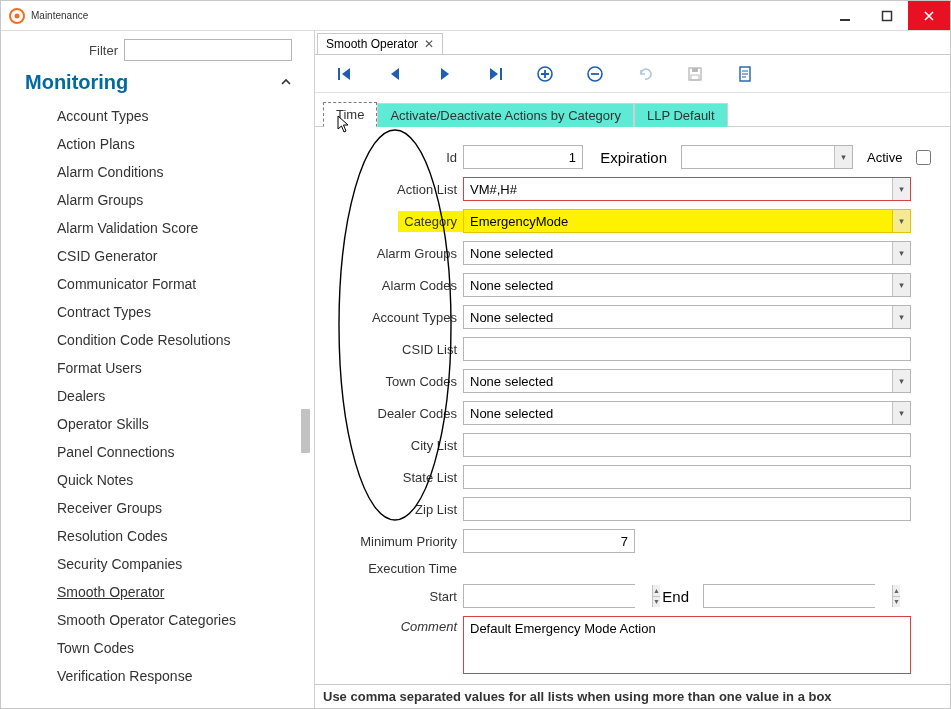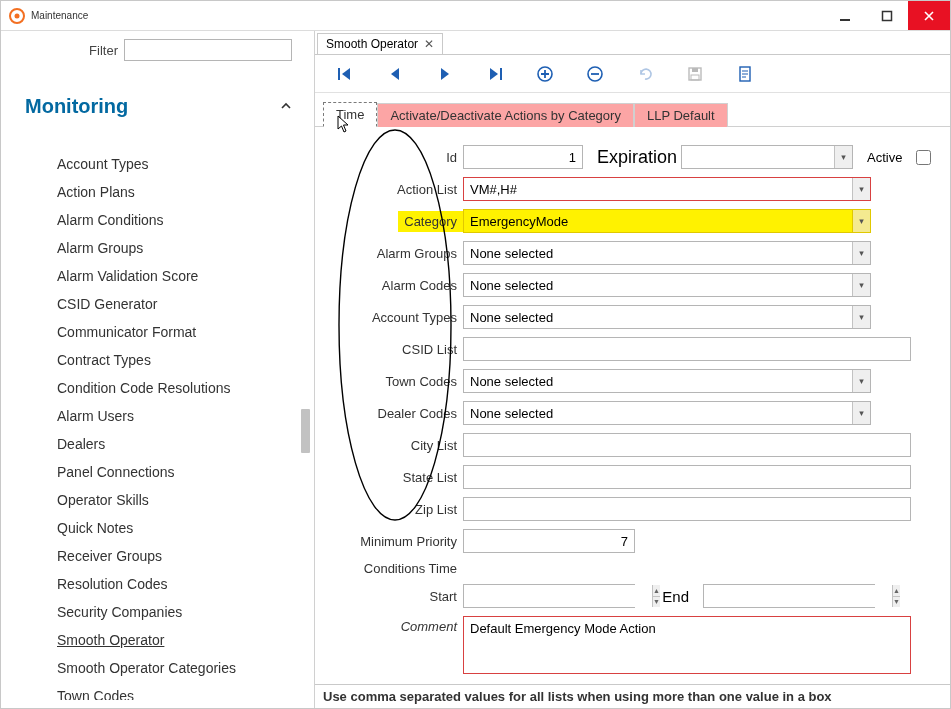--- a/index.html
+++ b/index.html
@@ -6,52 +6,52 @@
   html, body { width: 951px; height: 709px; overflow: hidden; background: #fff; }
   .window { width: 951px; height: 709px; border: 1px solid #c8c8c8; background: #fff; display: flex; flex-direction: column; }
   .titlebar { height: 30px; display: flex; align-items: center; border-bottom: 1px solid #dcdcdc; padding-left: 8px; }
   .titlebar .app-icon { width: 16px; height: 16px; border-radius: 50%; background: #fff; display: inline-flex; align-items: center; justify-content: center; margin-right: 6px; position: relative; }
   .titlebar .app-icon svg { width: 16px; height: 16px; }
   .titlebar .title { font-size: 10px; color: #333; flex: 1; }
   .titlebar .wincontrols { display: flex; height: 100%; }
   .titlebar .wincontrols .wc { width: 42px; display: flex; align-items: center; justify-content: center; font-size: 13px; color: #333; }
   .titlebar .wincontrols .wc.close { background: #e81123; color: #fff; }
   .body { flex: 1; display: flex; min-height: 0; }
-  .sidebar { width: 314px; border-right: 1px solid #d0d0d0; padding: 8px 0 8px 8px; display: flex; flex-direction: column; overflow: hidden; position: relative; gap: 24px; }
+  .sidebar { width: 314px; border-right: 1px solid #d0d0d0; padding: 8px 0 8px 8px; display: flex; flex-direction: column; overflow: hidden; position: relative; }
   .filter-row { display: flex; align-items: center; justify-content: flex-end; padding-right: 22px; margin-bottom: 8px; }
   .filter-row label { font-size: 13px; color: #444; margin-right: 6px; }
   .filter-row input { width: 168px; height: 22px; border: 1px solid #b5b5b5; padding: 2px 4px; font-size: 13px; }
   .section-head { display: flex; align-items: center; justify-content: space-between; padding: 2px 22px 8px 16px; }
   .section-head .name { font-size: 20px; font-weight: 700; color: #0369a1; }
   .section-head .chev { font-size: 14px; color: #444; }
   .nav-scroll { flex: 1; overflow: hidden; position: relative; }
   .nav-list { list-style: none; }
   .nav-list li { font-size: 14px; color: #333; padding: 4px 8px 4px 48px; line-height: 20px; cursor: default; }
   .nav-list li.active { text-decoration: underline; }
   .sidebar .scrollbar-track { position: absolute; right: 0; top: 48px; bottom: 6px; width: 17px; background: transparent; }
   .sidebar .scrollbar-thumb { position: absolute; right: 4px; width: 9px; background: #c2c2c2; border-radius: 1px; top: 330px; height: 44px; }
   .main { flex: 1; display: flex; flex-direction: column; min-width: 0; }
   .file-tab-row { height: 24px; display: flex; align-items: stretch; border-bottom: 1px solid #c9c9c9; padding-left: 2px; }
   .file-tab { display: flex; align-items: center; padding: 0 8px; font-size: 12px; border: 1px solid #c9c9c9; border-bottom: none; background: #fff; margin-top: 2px; gap: 6px; }
   .file-tab .x { font-size: 12px; color: #555; }
   .toolbar { height: 38px; display: flex; align-items: center; gap: 30px; padding-left: 20px; border-bottom: 1px solid #e1e1e1; }
   .toolbar .tb { width: 20px; height: 20px; display: inline-flex; align-items: center; justify-content: center; }
   .toolbar svg { width: 18px; height: 18px; }
   .inner-tabs { display: flex; padding: 8px 0 0 8px; border-bottom: 1px solid #d0d0d0; gap: 0; align-items: flex-end; }
-  .inner-tabs .tab { padding: 4px 12px; font-size: 13px; border: 1px solid #d0d0d0; border-bottom: none; background: #fca5a5; position: relative; top: 1px; color: #333; }
+  .inner-tabs .tab { padding: 4px 12px; font-size: 13px; border: 1px solid #d0d0d0; border-bottom: none; background: #5eead4; position: relative; top: 1px; color: #333; }
   .inner-tabs .tab.active { background: #fff; border: 1px dashed #7a7a7a; border-bottom: 1px solid #fff; }
   .cursor { position: absolute; width: 16px; height: 20px; pointer-events: none; }
   .cursor svg { width: 14px; height: 18px; }
   .form-area { flex: 1; position: relative; padding: 18px 18px 8px 18px; overflow: hidden; }
   .form-row { display: flex; align-items: center; margin-bottom: 8px; }
   .form-row .lbl { width: 130px; text-align: right; font-size: 13px; color: #333; padding-right: 6px; }
   .ctrl-wrap { flex: 1; display: flex; align-items: center; gap: 14px; }
   .txt, .sel { height: 24px; border: 1px solid #b5b5b5; font-size: 13px; padding: 2px 6px; background: #fff; }
   .sel { display: flex; align-items: center; justify-content: space-between; }
-  .sel.full { width: 408px; }
+  .sel.full { width: 448px; }
   .sel .dd { width: 18px; height: 22px; margin: -2px -6px -2px 4px; display: inline-flex; align-items: center; justify-content: center; background: #efefef; border-left: 1px solid #c2c2c2; font-size: 9px; color: #555; }
   .sel.hl { background: #fff200; border-color: #e0c800; }
   .sel.hl .dd { background: #f4ea90; border-left-color: #e0c800; }
   .sel.red { border-color: #d84141; }
   .txt.num { text-align: right; }
   .txt.w120 { width: 120px; }
   .txt.w172 { width: 172px; }
   .txt.red { border-color: #d84141; }
   .txt.full { width: 448px; }
   .txt.wide-area { width: 448px; height: 58px; resize: none; padding: 4px 6px; font-family: inherit; }
@@ -115,24 +115,24 @@
         <ul class="nav-list" id="nav-list">
             <li>Account Types</li>
             <li>Action Plans</li>
             <li>Alarm Conditions</li>
             <li>Alarm Groups</li>
             <li>Alarm Validation Score</li>
             <li>CSID Generator</li>
             <li>Communicator Format</li>
             <li>Contract Types</li>
             <li>Condition Code Resolutions</li>
-            <li>Alarm Users</li>
+            <li>Format Users</li>
             <li>Dealers</li>
+            <li>Operator Skills</li>
             <li>Panel Connections</li>
-            <li>Operator Skills</li>
             <li>Quick Notes</li>
             <li>Receiver Groups</li>
             <li>Resolution Codes</li>
             <li>Security Companies</li>
             <li class="active">Smooth Operator</li>
             <li>Smooth Operator Categories</li>
             <li>Town Codes</li>
             <li>Verification Response</li>
           </ul>
       </div>
@@ -219,21 +219,21 @@
       <div class="form-area">
 
         <svg class="annot" style="left:20px; top:-2px; width:120px; height:400px;">
           <ellipse cx="60" cy="200" rx="56" ry="195" fill="none" stroke="#000" stroke-width="1.4"></ellipse>
         </svg>
 
         <div class="form-row">
           <span class="lbl">Id</span>
           <div class="ctrl-wrap">
             <input class="txt num w120" value="1" style="">
-            <span style="width:70px; text-align:right; font-size:18px;">Expiration</span>
+            <span style="width:70px; text-align:right; font-size:15px;">Expiration</span>
             <div class="sel" style="width:172px;">
               <span></span>
               <span class="dd">▾</span>
             </div>
             <span style="font-size:13px;">Active</span>
             <input type="checkbox" class="chk" style="">
           </div>
         </div>
 
         <div class="form-row">
@@ -333,21 +333,21 @@
         </div>
 
         <div class="form-row">
           <span class="lbl">Minimum Priority</span>
           <div class="ctrl-wrap">
               <input class="txt num w172" value="7" style="">
             </div>
         </div>
 
         <div class="form-row">
-          <span class="lbl">Conditions Time</span>
+          <span class="lbl">Execution Time</span>
           <div class="ctrl-wrap"></div>
         </div>
 
         <div class="form-row">
           <span class="lbl">Start</span>
           <div class="ctrl-wrap">
             <div class="spin">
               <input value="" style="">
               <span class="arrows">
                   <span>▲</span>

